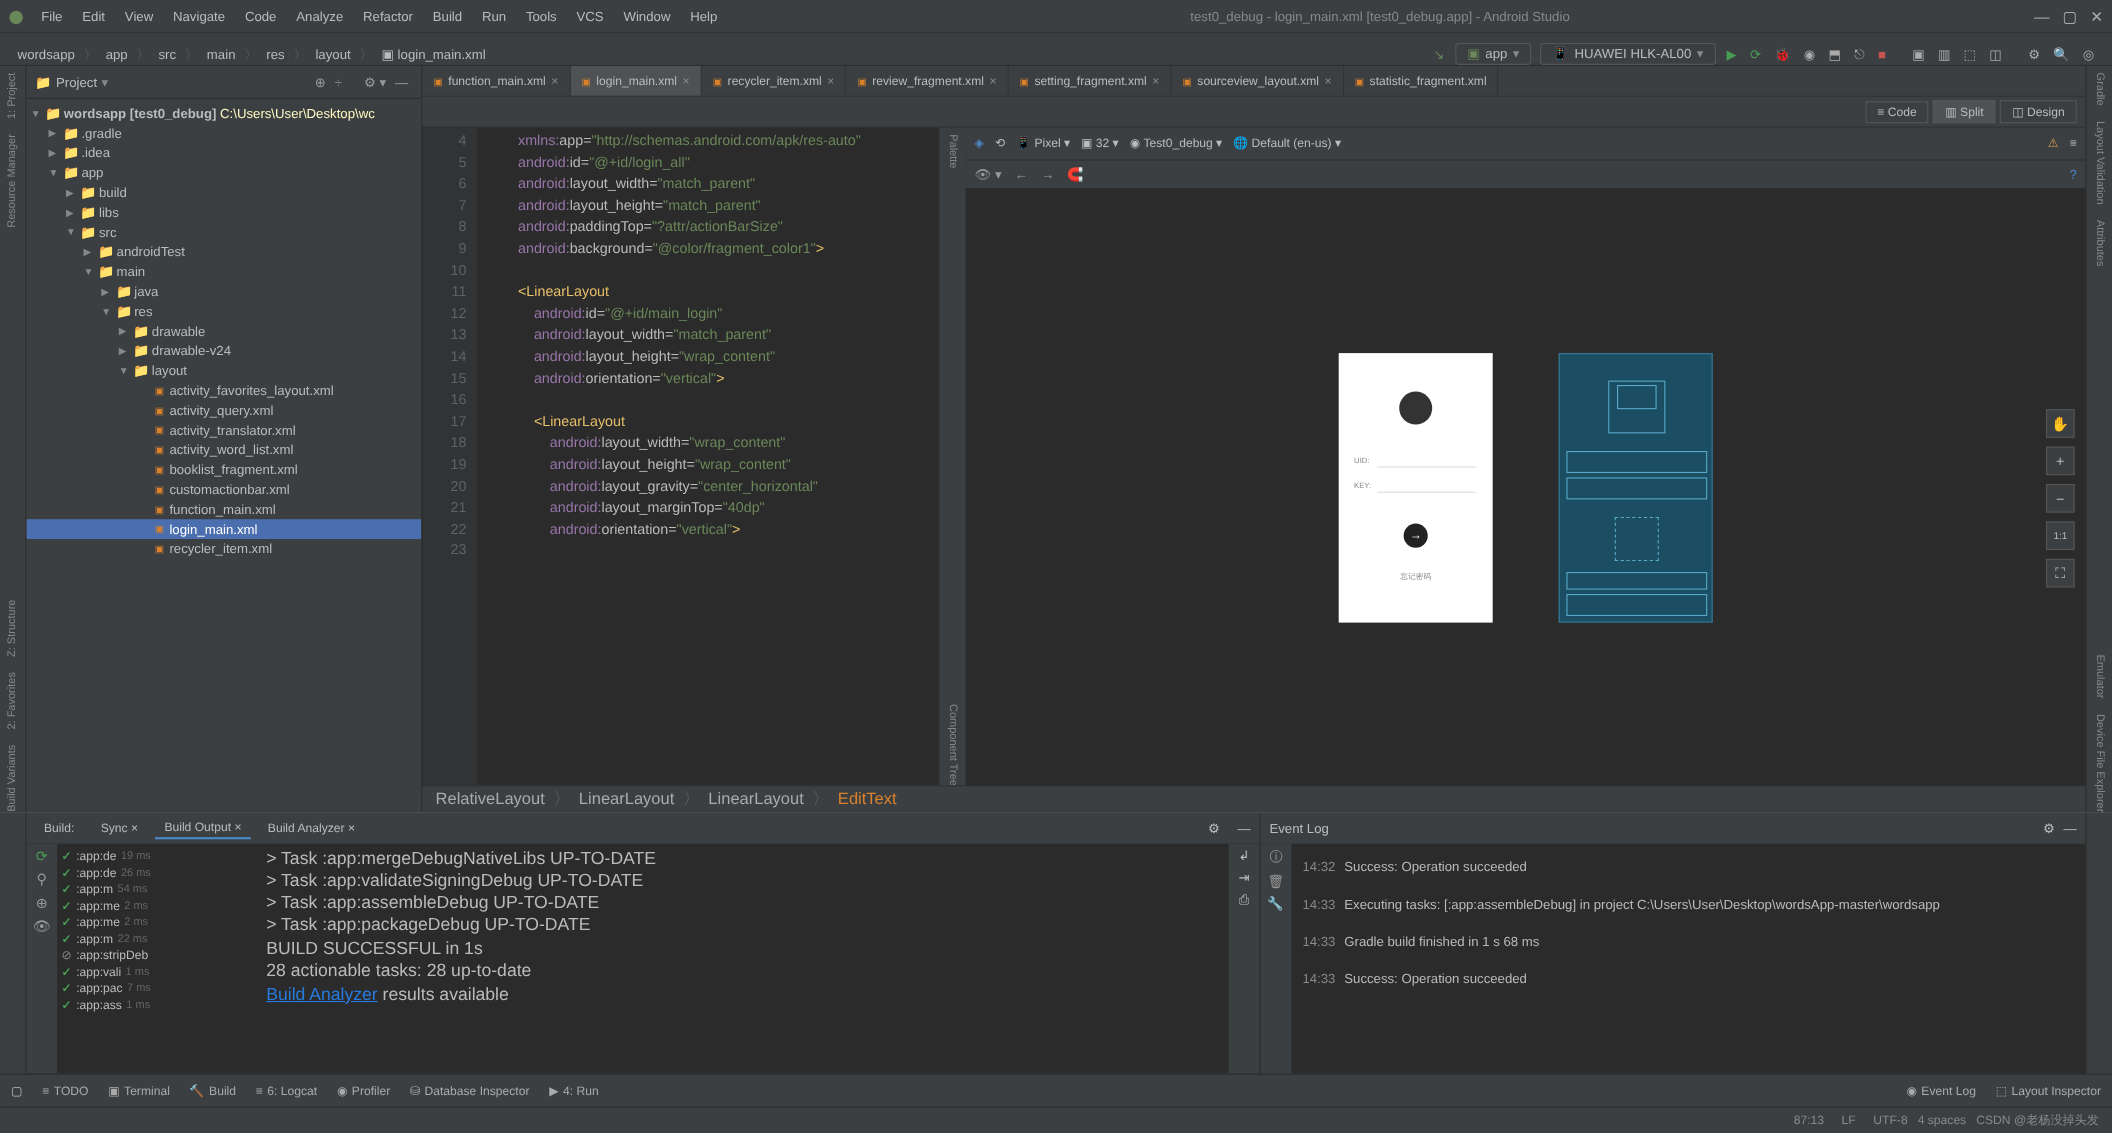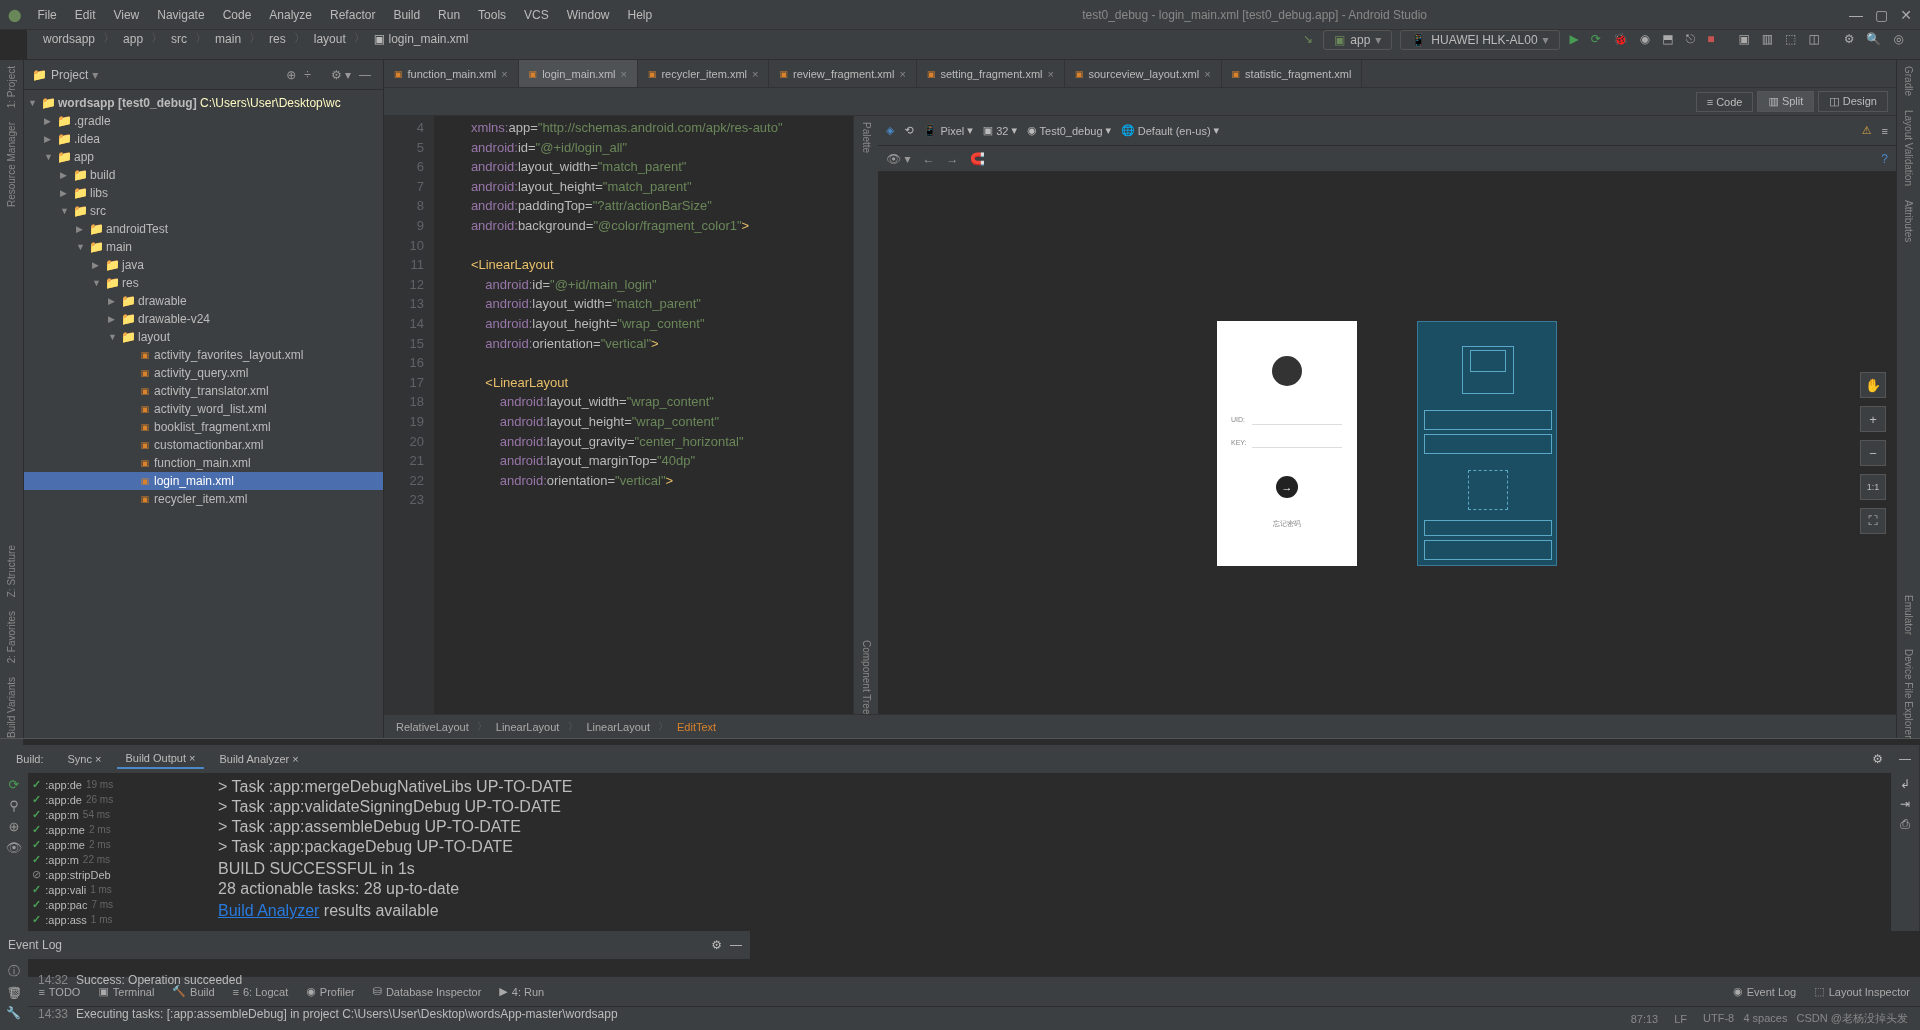--- a/index.html
+++ b/index.html
@@ -3,21 +3,21 @@
 <meta charset="utf-8">
 <style>
 * { margin:0; padding:0; box-sizing:border-box; font-family:"Segoe UI",Arial,sans-serif; }
 body { background:#2b2b2b; color:#bbb; font-size:12px; width:1920px; height:1030px; overflow:hidden; position:relative; }
 .titlebar { height:30px; background:#3c3f41; display:flex; align-items:center; padding:0 8px; border-bottom:1px solid #323232; }
 .titlebar .menu { display:flex; gap:2px; }
 .titlebar .menu span { padding:4px 8px; cursor:pointer; }
 .titlebar .wtitle { flex:1; text-align:center; color:#888; }
 .titlebar .wbtns { display:flex; gap:12px; }
 .titlebar .wbtns span { cursor:pointer; color:#aaa; font-size:14px; }
-.navbar { height:30px; background:#3c3f41; display:flex; align-items:flex-start; padding:0 10px; border-bottom:1px solid #2d2d2d;margin-left:27px; }
+.navbar { height:30px; background:#3c3f41; display:flex; align-items:flex-end; padding:0 10px; border-bottom:1px solid #2d2d2d; }
 .navbar .crumb { padding:2px 6px; color:#bbb; }
 .navbar .sep { color:#666; margin:0 2px; }
 .navbar .spacer { flex:1; }
 .navbar .tool { padding:2px 6px; cursor:pointer; color:#aaa; }
 .navbar .runbtn { background:#3c3f41; border:1px solid #555; padding:2px 10px; border-radius:3px; margin:0 4px; display:flex; align-items:center; gap:5px; }
 .main { display:flex; height:678px; }
 .leftrail { width:24px; background:#3c3f41; border-right:1px solid #2d2d2d; display:flex; flex-direction:column; align-items:center; padding-top:6px; gap:14px; }
 .leftrail span { writing-mode:vertical-rl; transform:rotate(180deg); font-size:10px; color:#888; cursor:pointer; white-space:nowrap; }
 .projpanel { width:360px; background:#3c3f41; border-right:1px solid #2d2d2d; display:flex; flex-direction:column; }
 .projhead { height:30px; display:flex; align-items:center; padding:0 8px; border-bottom:1px solid #2d2d2d; }
@@ -63,21 +63,21 @@
 .phone .circle1 { width:30px; height:30px; border-radius:50%; background:#333; position:absolute; top:35px; left:55px; }
 .phone .circle2 { width:22px; height:22px; border-radius:50%; background:#222; position:absolute; top:155px; left:59px; display:flex; align-items:center; justify-content:center; color:#fff; font-size:11px; }
 .phone .lbl { position:absolute; font-size:7px; color:#888; }
 .phone .line { position:absolute; height:1px; background:#ddd; }
 .blueprint { width:140px; height:245px; background:#1b4e63; border:1px solid #3a7a96; position:relative; }
 .blueprint .box { position:absolute; border:1px solid #5aa8c8; }
 .pzoom { position:absolute; right:10px; top:200px; display:flex; flex-direction:column; gap:8px; }
 .pzoom .zbtn { width:26px; height:26px; background:#3c3f41; border:1px solid #555; display:flex; align-items:center; justify-content:center; cursor:pointer; font-size:13px; color:#bbb; }
 .rightrail { width:24px; background:#3c3f41; border-left:1px solid #2d2d2d; display:flex; flex-direction:column; align-items:center; padding-top:6px; gap:14px; }
 .rightrail span { writing-mode:vertical-rl; font-size:10px; color:#888; cursor:pointer; white-space:nowrap; }
-.bottom { height:238px; background:#2b2b2b; display:flex; border-top:1px solid #555;flex-direction:column; }
+.bottom { height:238px; background:#2b2b2b; display:flex; border-top:1px solid #555; }
 .buildpanel { flex:1; display:flex; flex-direction:column; border-right:1px solid #323232; }
 .bhead { height:28px; background:#3c3f41; display:flex; align-items:center; padding:0 8px; gap:8px; }
 .bhead .btab { padding:3px 8px; cursor:pointer; font-size:11px; }
 .bhead .btab.active { border-bottom:2px solid #4a88c7; }
 .bhead .spacer { flex:1; }
 .bbody { flex:1; display:flex; overflow:hidden; }
 .btools { width:28px; background:#3c3f41; display:flex; flex-direction:column; align-items:center; padding-top:4px; gap:6px; }
 .btools span { cursor:pointer; color:#999; font-size:13px; }
 .btasks { width:180px; padding:4px; font-size:11px; overflow:hidden; }
 .btasks .task { display:flex; align-items:center; gap:4px; padding:1px 0; white-space:nowrap; }
@@ -89,21 +89,21 @@
 .btools2 { width:28px; background:#3c3f41; display:flex; flex-direction:column; align-items:center; padding-top:4px; gap:6px; }
 .eventpanel { width:750px; display:flex; flex-direction:column; }
 .ehead { height:28px; background:#3c3f41; display:flex; align-items:center; padding:0 8px; }
 .ehead .spacer { flex:1; }
 .ebody { flex:1; display:flex; }
 .etools { width:28px; background:#3c3f41; display:flex; flex-direction:column; align-items:center; padding-top:4px; gap:6px; }
 .etools span { cursor:pointer; color:#999; }
 .elog { flex:1; padding:4px 10px; font-size:12px; }
 .elog .entry { display:flex; gap:8px; padding:10px 0; }
 .elog .time { color:#888; }
-.breadcrumb2 { height:24px; background:#3c3f41; display:flex; align-items:center; padding:0 12px; gap:8px; font-size:11px; border-top:1px solid #323232; }
+.breadcrumb2 { height:24px; background:#3c3f41; display:flex; align-items:center; padding:0 12px; gap:8px; font-size:15px; border-top:1px solid #323232; }
 .breadcrumb2 .bcitem { color:#aaa; cursor:pointer; }
 .breadcrumb2 .bcsep { color:#666; }
 .breadcrumb2 .bcitem.active { color:#d9822b; }
 .statusbar { height:30px; background:#3c3f41; display:flex; align-items:center; padding:0 10px; gap:18px; border-top:1px solid #2d2d2d; font-size:11px; }
 .statusbar .sitem { display:flex; align-items:center; gap:4px; cursor:pointer; color:#aaa; }
 .statusbar .spacer { flex:1; }
 .footer { height:24px; background:#3c3f41; display:flex; align-items:center; justify-content:flex-end; padding:0 12px; gap:16px; font-size:11px; color:#888; border-top:1px solid #2d2d2d; }
 </style>
 </head>
 <body>

